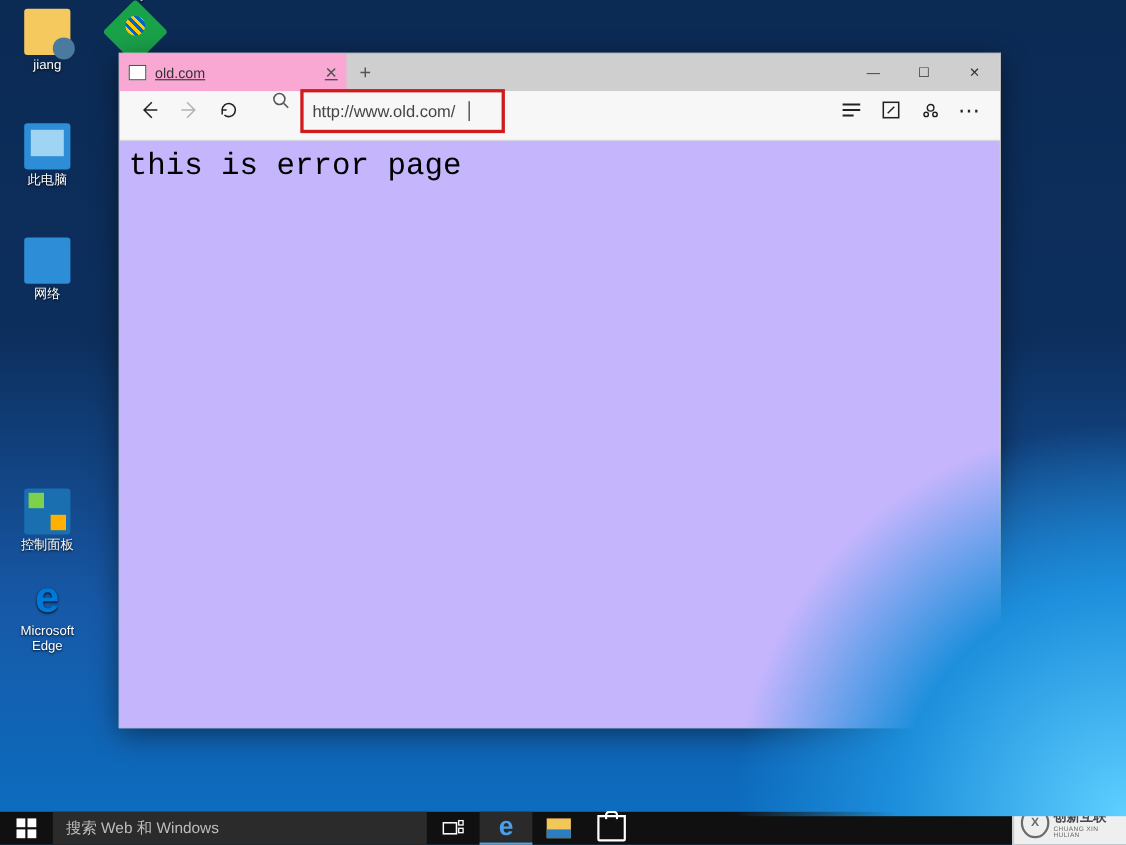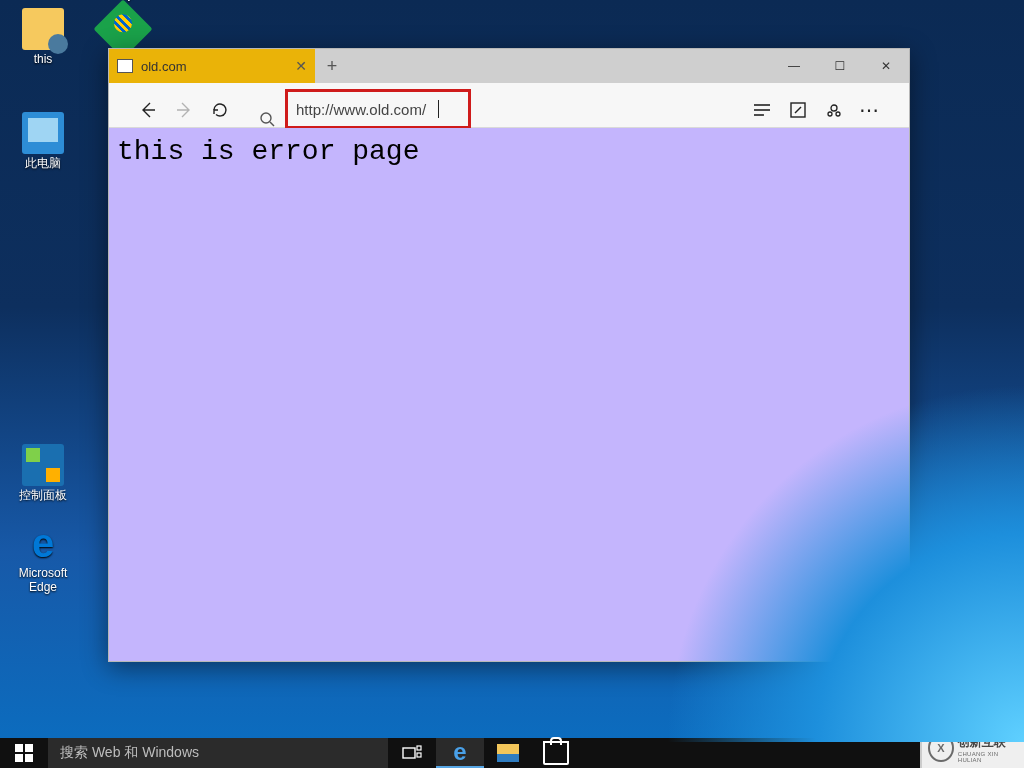--- a/index.html
+++ b/index.html
@@ -22,28 +22,28 @@
   .recycle{background:linear-gradient(#e7eef4,#b9c7d1);}
   .cpanel{background:#1a6fb0;position:relative;}
   .cpanel::before{content:"";position:absolute;left:4px;top:4px;width:14px;height:14px;background:#7fd04a;}
   .cpanel::after{content:"";position:absolute;right:4px;bottom:4px;width:14px;height:14px;background:#ffb000;}
   .edge{color:#0078d7;font-size:40px;font-weight:700;font-family:Arial;line-height:42px;}
   .docfile{background:#fff;border:1px solid #bbb;position:relative;}
   .docfile::after{content:"";position:absolute;right:0;top:0;width:12px;height:12px;background:linear-gradient(135deg,#ddd 50%,transparent 50%);}
   
   .browser{position:absolute;left:108px;top:48px;width:800px;height:612px;background:#fff;box-shadow:0 6px 24px rgba(0,0,0,.45);display:flex;flex-direction:column;border:1px solid #b7b7b7;}
   .tabbar{height:34px;background:#cfcfcf;display:flex;align-items:stretch;}
-  .tab{width:190px;background:#eab308;display:flex;align-items:center;padding:0 8px;gap:8px;font-size:13px;color:#333;}
+  .tab{width:190px;background:#f9a8d4;display:flex;align-items:center;padding:0 8px;gap:8px;font-size:13px;color:#333;text-decoration:underline;}
   .tab .favicon-box{width:14px;height:12px;border:1px solid #555;background:#fff;}
   .tab .title{flex:1;}
   .tab .close{font-size:14px;color:#555;cursor:pointer;}
   .newtab{width:34px;display:flex;align-items:center;justify-content:center;font-size:18px;color:#555;}
   .winctrls{margin-left:auto;display:flex;}
   .winbtn{width:46px;display:flex;align-items:center;justify-content:center;font-size:12px;color:#333;}
-  .navbar{height:44px;background:#f7f7f7;border-bottom:1px solid #d9d9d9;display:flex;align-items:flex-end;padding:0 22px;gap:2px;}
+  .navbar{height:44px;background:#f7f7f7;border-bottom:1px solid #d9d9d9;display:flex;align-items:flex-start;padding:0 10px;gap:2px;}
   .nbtn{width:34px;height:34px;display:flex;align-items:center;justify-content:center;color:#222;border-radius:2px;}
   .nbtn.disabled{color:#b3b3b3;}
   .searchicon{width:24px;text-align:center;color:#555;}
   .urlbox{flex:1;height:36px;display:flex;align-items:center;}
   .urlhi{border:3px solid #cf1b1b;padding:2px 6px;height:30px;min-width:168px;display:flex;align-items:center;}
   .urlinput{border:none;outline:none;font-size:15px;color:#444;background:transparent;width:140px;font-family:inherit;}
   .cursor{width:1px;height:18px;background:#222;display:inline-block;}
   .content{flex:1;background:#c4b5fd;padding:8px 8px;}
   .content .errtext{font-family:"SimSun","NSimSun","Courier New",monospace;font-size:28px;color:#000;letter-spacing:0;margin:0;}
   
@@ -66,29 +66,33 @@
   .watermark .wlogo{width:24px;height:24px;border:2px solid #6a6a6a;border-radius:50%;display:flex;align-items:center;justify-content:center;font-weight:700;font-size:11px;}
   svg{display:block;}
 </style>
 </head>
 <body>
 
 <div class="desktop">
 
   <div class="dicon" style="top:8px">
     <div class="glyph folder-user"></div>
-    <div class="lbl">this</div>
+    <div class="lbl">jiang</div>
   </div>
   <div class="dicon" style="top:8px;left:88px">
     <div class="glyph green-proj"></div>
     <div class="lbl">fi</div>
   </div>
   <div class="dicon" style="top:112px">
     <div class="glyph thispc"></div>
     <div class="lbl">此电脑</div>
+  </div>
+  <div class="dicon" style="top:216px">
+    <div class="glyph netglobe"></div>
+    <div class="lbl">网络</div>
   </div>
   <div class="dicon" style="top:444px">
     <div class="glyph cpanel"></div>
     <div class="lbl">控制面板</div>
   </div>
   <div class="dicon" style="top:522px">
     <div class="glyph edge">e</div>
     <div class="lbl">Microsoft Edge</div>
   </div>
 

